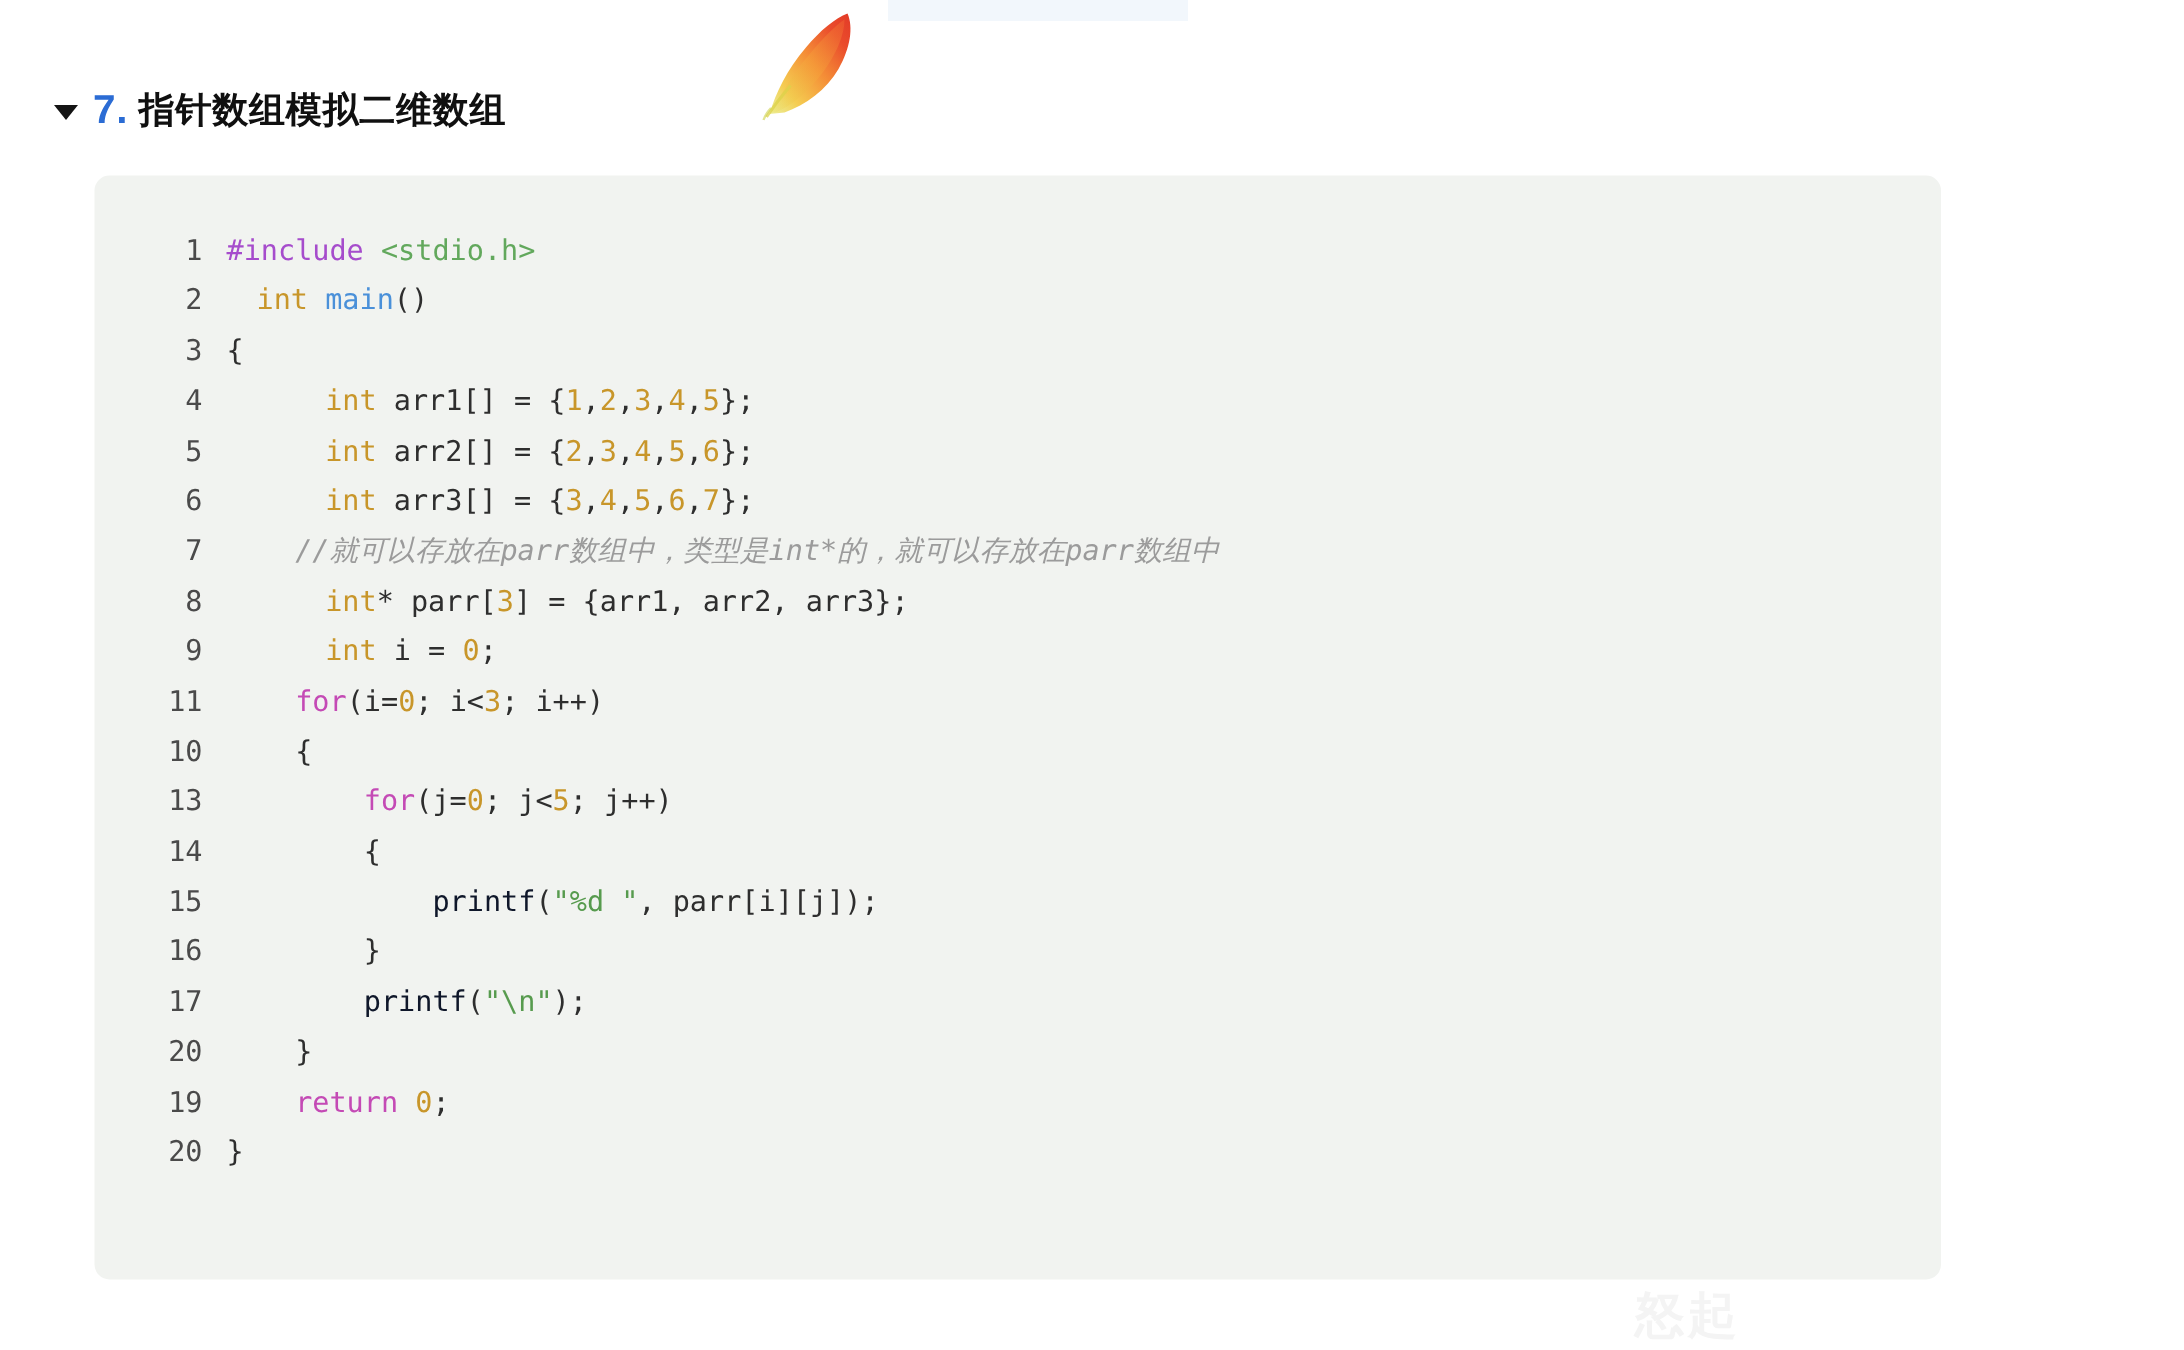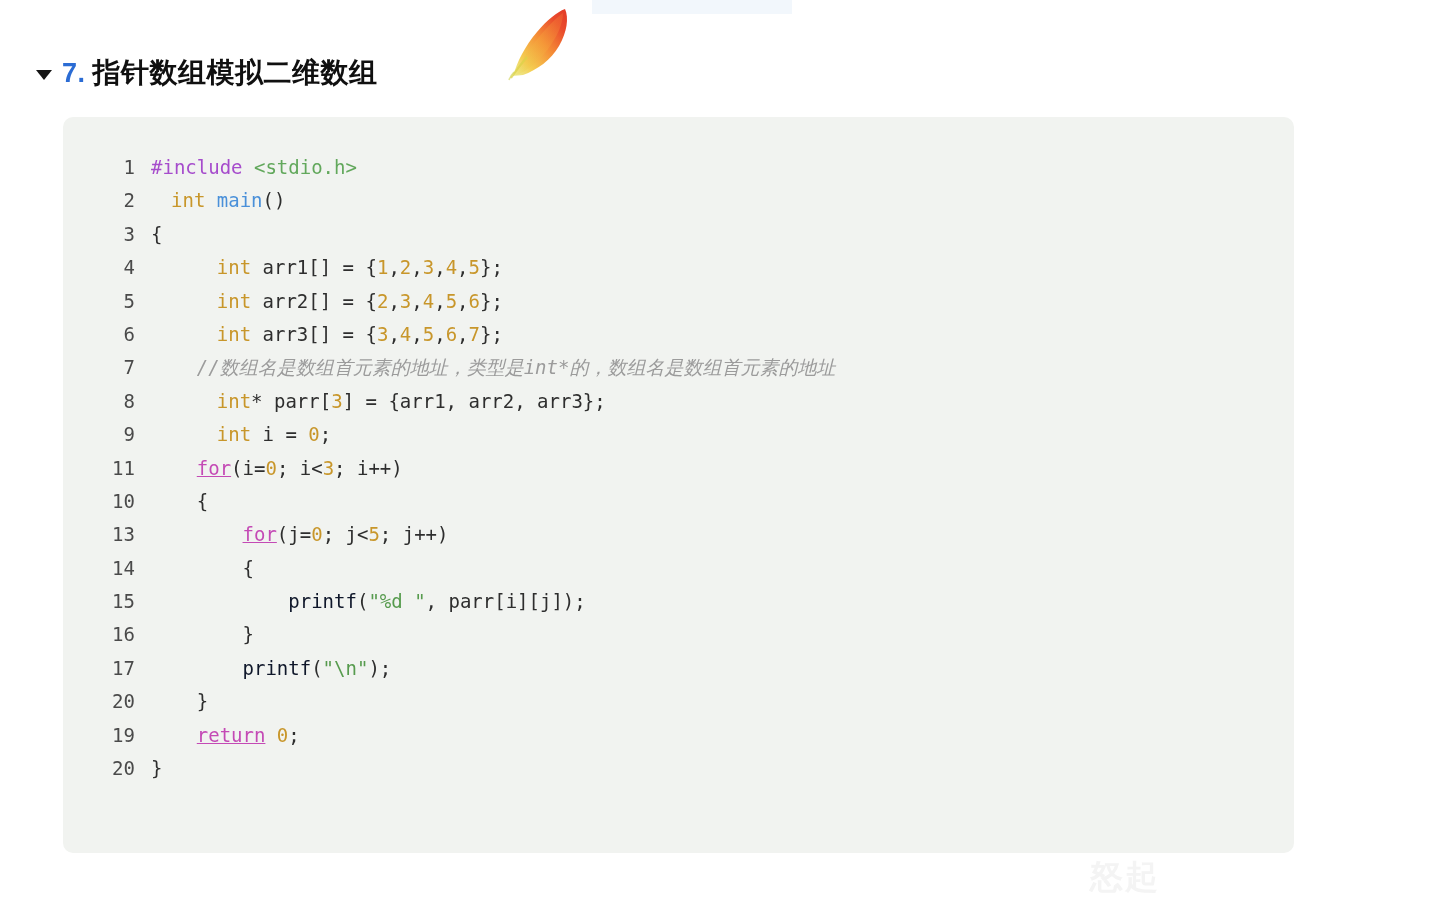--- a/index.html
+++ b/index.html
@@ -60,21 +60,21 @@
     color: #2b6cd4;
     font-size: 27px;
     font-weight: 700;
     letter-spacing: 0.5px;
     margin-right: 7px;
     font-family: "Liberation Sans", sans-serif;
   }
   .heading-title {
     position: relative;
     color: #101010;
-    font-size: 28px;
+    font-size: 24px;
     font-weight: 700;
     letter-spacing: 0.5px;
     font-family: "DejaVu Sans", "Liberation Sans", sans-serif;
   }
   
   .heading-title::before {
     content: "";
     position: absolute;
     left: -2px;
     right: -2px;
@@ -125,21 +125,21 @@
     font-size: 19px;
     white-space: pre;
   }
 
   
   .t-pre   { color: #a64ccc; }           
   .t-inc   { color: #62a85c; text-align: right; }           
   .t-type  { color: #c8962a; margin-left: 20px; }           
   .t-fn    { color: #4a90d9; }           
   .t-num   { color: #c8962a; }           
-  .t-kw    { color: #c44ab5; text-decoration: underline; }           
+  .t-kw    { color: #c44ab5; }           
   .t-call  { color: #0f172a; }           
   .t-str   { color: #579b4e; }           
   .t-cmt   { color: #9b9b9b; font-style: italic; }
 
   
   .watermark {
     position: absolute;
     left: 1090px;
     top: 855px;
     font-size: 33px;
@@ -211,21 +211,21 @@
       <span class="src">    <span class="t-type">int</span> arr2[] = {<span class="t-num">2</span>,<span class="t-num">3</span>,<span class="t-num">4</span>,<span class="t-num">5</span>,<span class="t-num">6</span>};</span>
     </div>
 
     <div class="code-line">
       <span class="ln">6</span>
       <span class="src">    <span class="t-type">int</span> arr3[] = {<span class="t-num">3</span>,<span class="t-num">4</span>,<span class="t-num">5</span>,<span class="t-num">6</span>,<span class="t-num">7</span>};</span>
     </div>
 
     <div class="code-line">
       <span class="ln">7</span>
-      <span class="src t-cmt">    //数组名是数组首元素的地址，类型是int*的，数组名是数组首元素的地址</span>
+      <span class="src t-cmt">    //就可以存放在parr数组中，类型是int*的，就可以存放在parr数组中</span>
     </div>
 
     <div class="code-line">
       <span class="ln">8</span>
       <span class="src">    <span class="t-type">int</span>* parr[<span class="t-num">3</span>] = {arr1, arr2, arr3};</span>
     </div>
 
     <div class="code-line">
       <span class="ln">9</span>
       <span class="src">    <span class="t-type">int</span> i = <span class="t-num">0</span>;</span>

